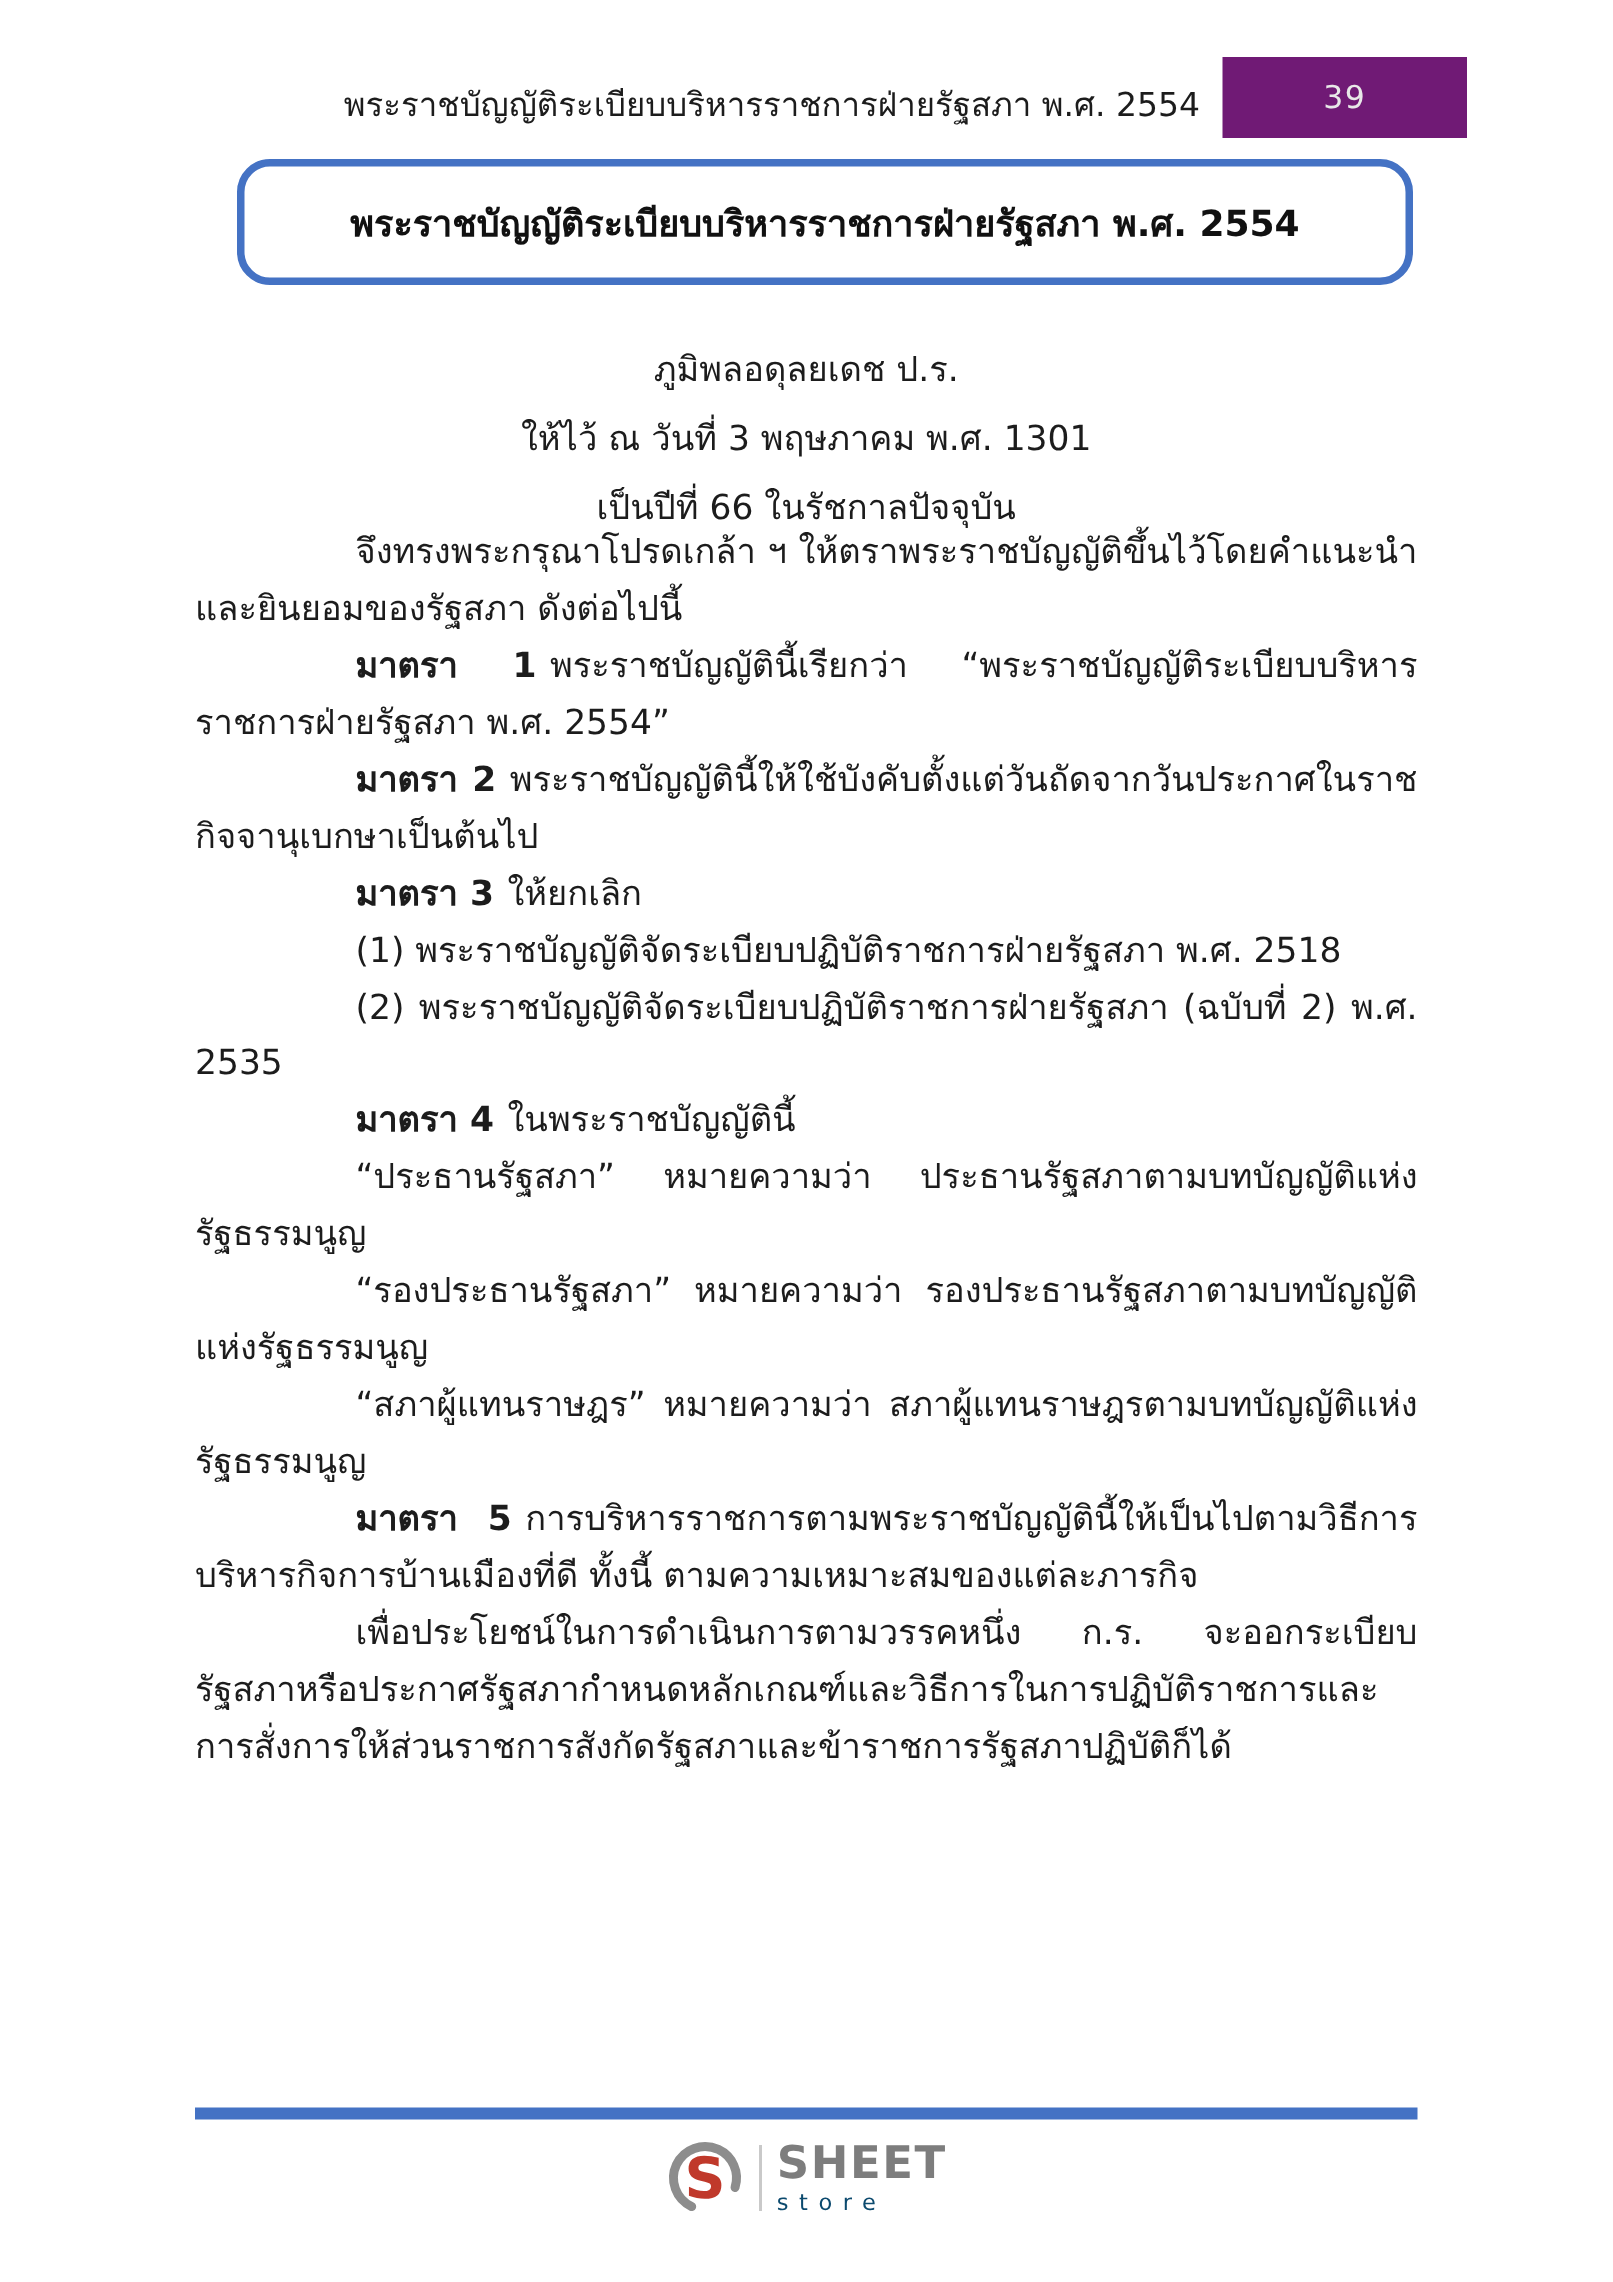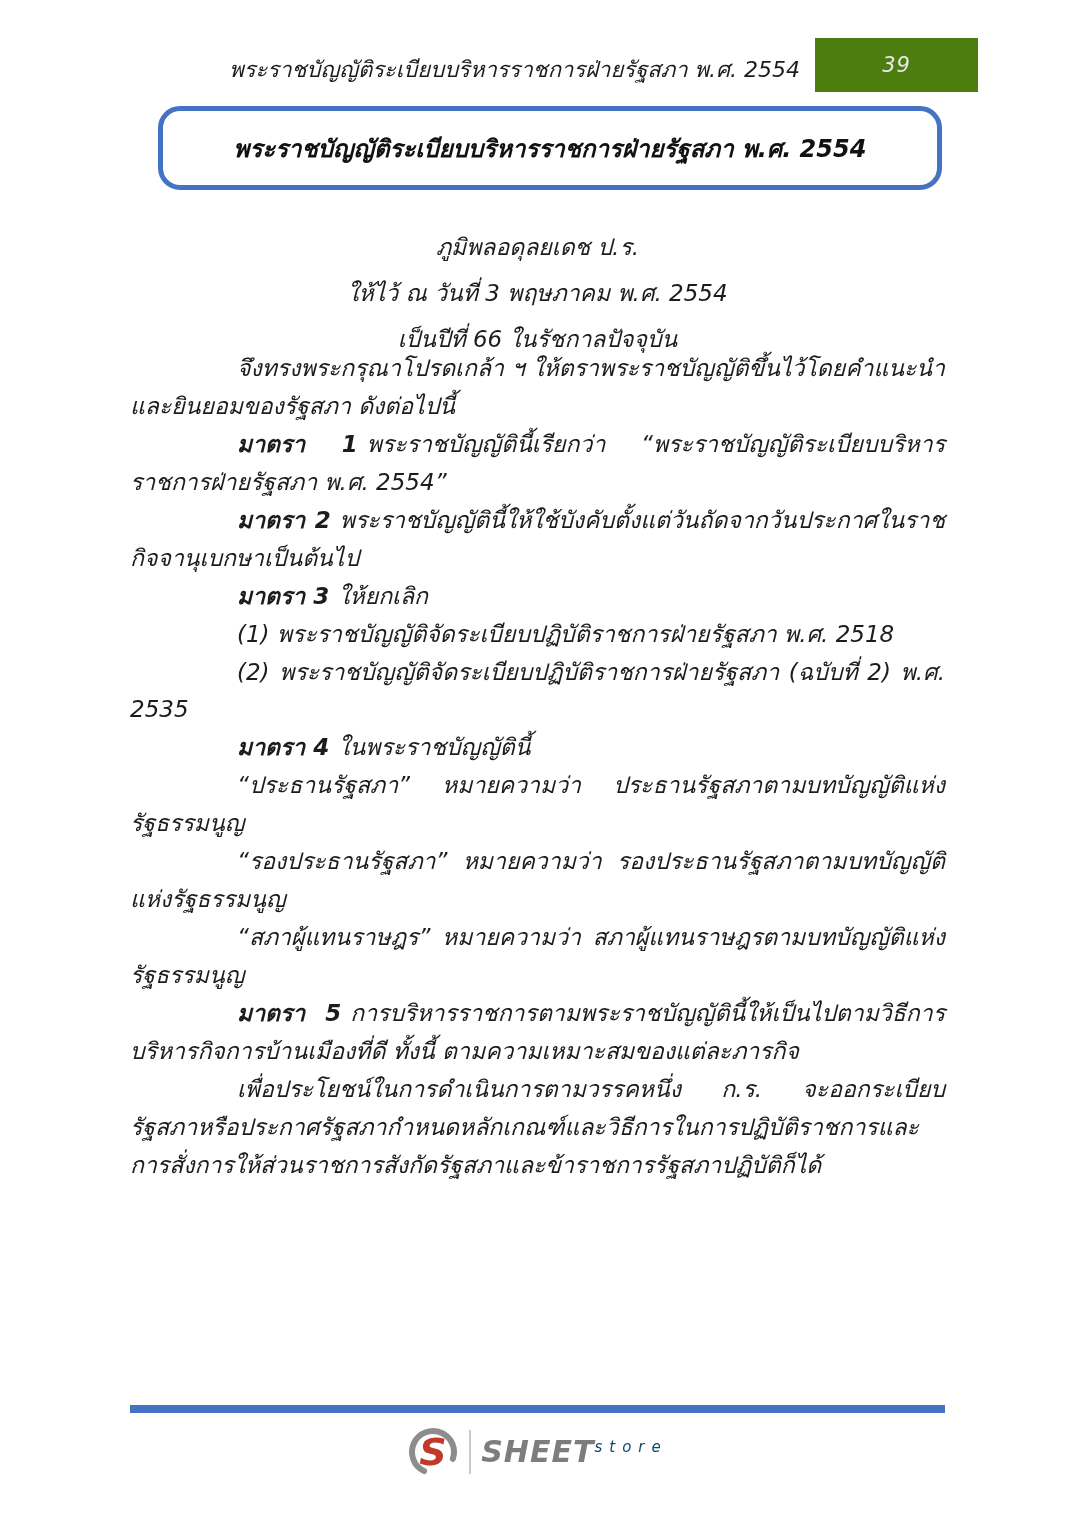--- a/index.html
+++ b/index.html
@@ -4,21 +4,20 @@
 <style>
   html, body { margin: 0; padding: 0; background: #ffffff; }
   .page {
     position: relative;
     width: 978px;
     height: 1521px;
     background: #ffffff;
     font-family: "DejaVu Sans", "Liberation Sans", sans-serif;
     color: #1c1c1c;
     overflow: hidden;
-    font-style: italic;
   }
 
   
   .running-head {
     position: absolute;
     top: 38px;
     left: 130px;
     right: 0;
     height: 54px;
   }
@@ -29,21 +28,21 @@
     font-size: 22px;
     color: #1c1c1c;
     white-space: nowrap;
   }
   .page-number-box {
     position: absolute;
     right: 0;
     top: 0;
     width: 163px;
     height: 54px;
-    background: #4d7c0f;
+    background: #701a75;
     display: flex;
     align-items: center;
     justify-content: center;
   }
   .page-number-box span {
     color: #e8e8e8;
     font-size: 21px;
     letter-spacing: 1px;
   }
 
@@ -121,21 +120,21 @@
     gap: 10px;
   }
   .logo-mark { display: block; }
   .logo-divider {
     width: 2px;
     height: 44px;
     background: #c9c9c9;
   }
   .logo-text {
     display: flex;
-    flex-direction: row;
+    flex-direction: column;
     line-height: 1;
   }
   .logo-name {
     font-size: 30px;
     font-weight: bold;
     color: #7d7d7d;
     letter-spacing: 1px;
   }
   .logo-sub {
     font-size: 15px;
@@ -155,21 +154,21 @@
       <span>39</span>
     </div>
   </div>
 
   <div class="title-box">
     <span>พระราชบัญญัติระเบียบบริหารราชการฝ่ายรัฐสภา พ.ศ. 2554</span>
   </div>
 
   <div class="preamble">
     <div>ภูมิพลอดุลยเดช ป.ร.</div>
-    <div>ให้ไว้ ณ วันที่ 3 พฤษภาคม พ.ศ. 2554</div>
+    <div>ให้ไว้ ณ วันที่ 3 พฤษภาคม พ.ศ. 1301</div>
     <div>เป็นปีที่ 66 ในรัชกาลปัจจุบัน</div>
   </div>
 
   <div class="doc-body" id="paragraphs">
       <p class="para">จึงทรงพระกรุณาโปรดเกล้า ฯ ให้ตราพระราชบัญญัติขึ้นไว้โดยคำแนะนำและยินยอมของรัฐสภา ดังต่อไปนี้</p>
       <p class="para"><b>มาตรา 1</b>พระราชบัญญัตินี้เรียกว่า “พระราชบัญญัติระเบียบบริหารราชการฝ่ายรัฐสภา พ.ศ. 2554”</p>
       <p class="para"><b>มาตรา 2</b>พระราชบัญญัตินี้ให้ใช้บังคับตั้งแต่วันถัดจากวันประกาศในราชกิจจานุเบกษาเป็นต้นไป</p>
       <p class="para"><b>มาตรา 3</b>ให้ยกเลิก</p>
       <p class="para">(1) พระราชบัญญัติจัดระเบียบปฏิบัติราชการฝ่ายรัฐสภา พ.ศ. 2518</p>
       <p class="para">(2) พระราชบัญญัติจัดระเบียบปฏิบัติราชการฝ่ายรัฐสภา (ฉบับที่ 2) พ.ศ. 2535</p>

